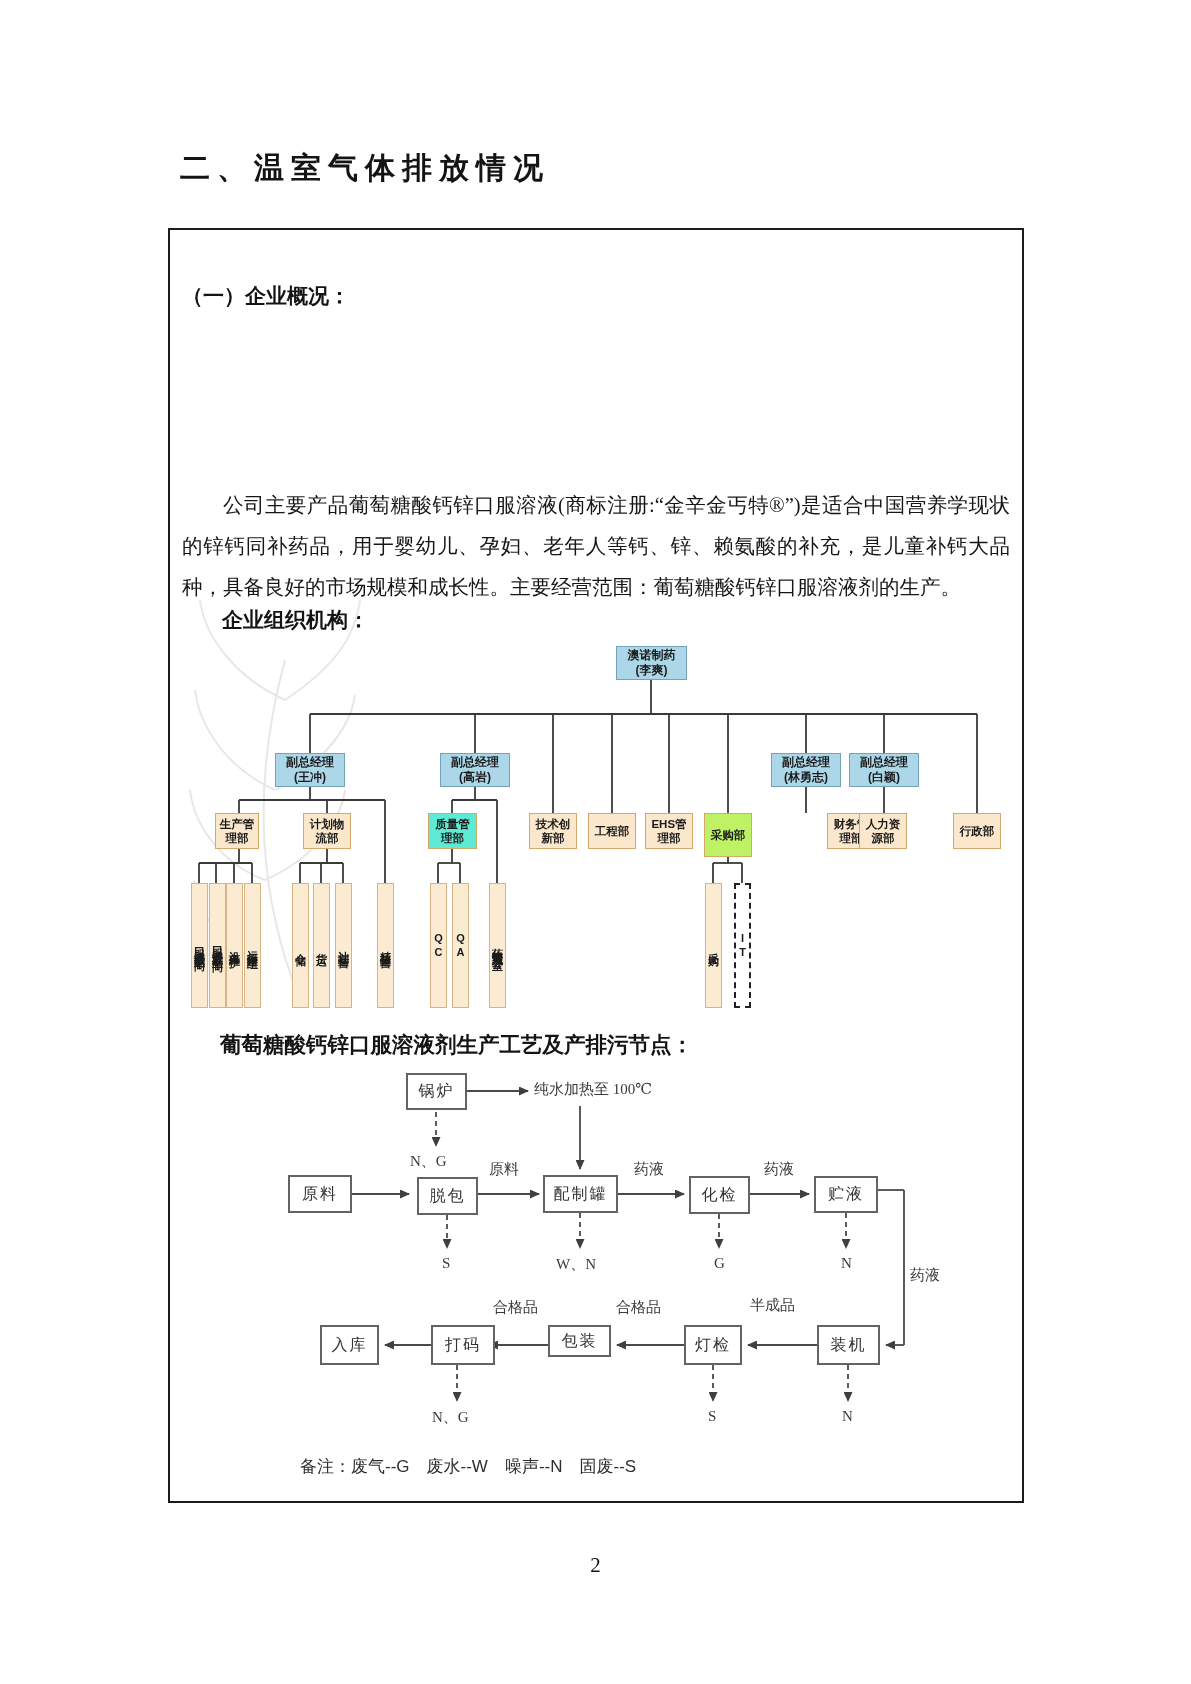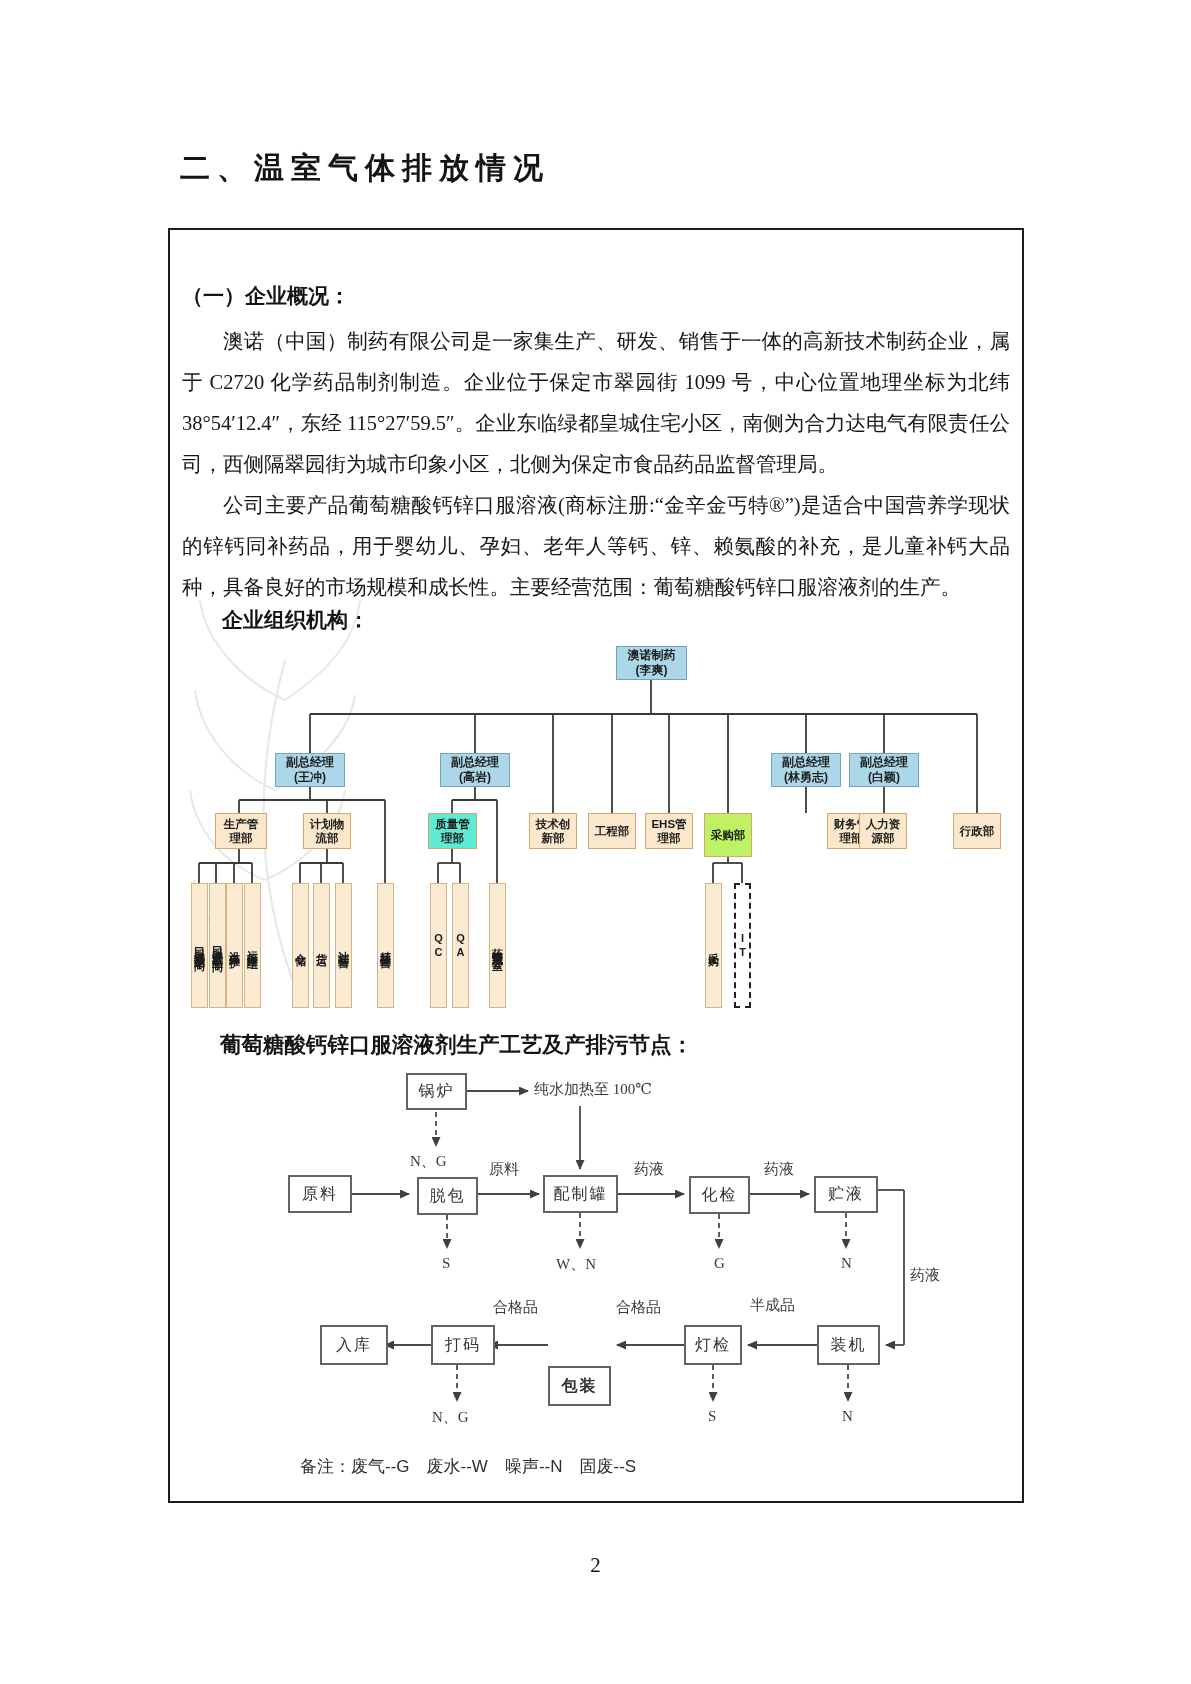--- a/index.html
+++ b/index.html
@@ -52,21 +52,20 @@
       <path d="M275,790 C320,765 350,730 355,695"></path>
       <path d="M265,880 C225,865 195,830 190,790"></path>
       <path d="M265,880 C310,860 340,825 345,790"></path>
       <path d="M258,960 C222,945 198,915 194,880"></path>
     </g>
   </svg>
 
   <div class="docbox"></div>
 
   <div class="sub">（一）企业概况：</div>
-  <p class="para p1">澳诺（中国）制药有限公司是一家集生产、研发、销售于一体的高新技术制药企业，属于 C2720 化学药品制剂制造。企业位于保定市翠园街 1099 号，中心位置地理坐标为北纬 38°54′12.4″，东经 115°27′59.5″。企业东临绿都皇城住宅小区，南侧为合力达电气有限责任公司，西侧隔翠园街为城市印象小区，北侧为保定市食品药品监督管理局。</p>
   <p class="para p2">公司主要产品葡萄糖酸钙锌口服溶液(商标注册:“金辛金丐特®”)是适合中国营养学现状的锌钙同补药品，用于婴幼儿、孕妇、老年人等钙、锌、赖氨酸的补充，是儿童补钙大品种，具备良好的市场规模和成长性。主要经营范围：葡萄糖酸钙锌口服溶液剂的生产。</p>
   <div class="org-label">企业组织机构：</div>
   <div class="flow-label">葡萄糖酸钙锌口服溶液剂生产工艺及产排污节点：</div>
   <div class="note">备注：废气--G　废水--W　噪声--N　固废--S</div>
 
   <svg id="lines-svg" width="1191" height="1684">
     <defs>
       <marker id="arr" markerWidth="11" markerHeight="9" refX="9" refY="4.5" orient="auto" markerUnits="userSpaceOnUse">
         <path d="M0,0 L10,4.5 L0,9 z" fill="#3f3f3f"></path>
       </marker>
@@ -143,21 +142,21 @@
       <div class="obox blue" style="left: 616px; top: 646px; width: 71px; height: 34px; background: rgb(171, 215, 232); border: 1.5px solid rgb(118, 162, 185);">澳诺制药
 (李爽)</div>
       <div class="obox blue" style="left: 275px; top: 753px; width: 70px; height: 34px; background: rgb(171, 215, 232); border: 1.5px solid rgb(118, 162, 185);">副总经理
 (王冲)</div>
       <div class="obox blue" style="left: 440px; top: 753px; width: 70px; height: 34px; background: rgb(171, 215, 232); border: 1.5px solid rgb(118, 162, 185);">副总经理
 (高岩)</div>
       <div class="obox blue" style="left: 771px; top: 753px; width: 70px; height: 34px; background: rgb(171, 215, 232); border: 1.5px solid rgb(118, 162, 185);">副总经理
 (林勇志)</div>
       <div class="obox blue" style="left: 849px; top: 753px; width: 70px; height: 34px; background: rgb(171, 215, 232); border: 1.5px solid rgb(118, 162, 185);">副总经理
 (白颖)</div>
-      <div class="obox tan" style="left: 215px; top: 813px; width: 52px; height: 36px; background: rgb(251, 231, 203); border: 1.5px solid rgb(210, 168, 107);">生产管
+      <div class="obox tan" style="left: 215px; top: 813px; width: 44px; height: 36px; background: rgb(251, 231, 203); border: 1.5px solid rgb(210, 168, 107);">生产管
 理部</div>
       <div class="obox tan" style="left: 303px; top: 813px; width: 48px; height: 36px; background: rgb(251, 231, 203); border: 1.5px solid rgb(210, 168, 107);">计划物
 流部</div>
       <div class="obox tan" style="left: 428px; top: 813px; width: 49px; height: 36px; background: #5eead4; border: 1.5px solid rgb(210, 168, 107);">质量管
 理部</div>
       <div class="obox tan" style="left: 529px; top: 813px; width: 48px; height: 36px; background: rgb(251, 231, 203); border: 1.5px solid rgb(210, 168, 107);">技术创
 新部</div>
       <div class="obox tan" style="left: 588px; top: 813px; width: 48px; height: 36px; background: rgb(251, 231, 203); border: 1.5px solid rgb(210, 168, 107);">工程部</div>
       <div class="obox tan" style="left: 645px; top: 813px; width: 48px; height: 36px; background: rgb(251, 231, 203); border: 1.5px solid rgb(210, 168, 107);">EHS管
 理部</div>
@@ -181,23 +180,23 @@
       <div class="obox tall" style="left: 704.5px; top: 883px; width: 17px; height: 125px; background: rgb(250, 235, 210); border: 1px solid rgb(215, 180, 131);">采购</div>
       <div class="obox tall dashed" style="left: 733.5px; top: 883px; width: 17px; height: 125px;">IT</div>
     </div>
   <div id="flow-boxes">
       <div class="fbox" style="left: 406px; top: 1073px; width: 61px; height: 37px;">锅炉</div>
       <div class="fbox" style="left: 288px; top: 1175px; width: 64px; height: 38px;">原料</div>
       <div class="fbox" style="left: 417px; top: 1177px; width: 61px; height: 38px;">脱包</div>
       <div class="fbox" style="left: 543px; top: 1175px; width: 75px; height: 38px;">配制罐</div>
       <div class="fbox" style="left: 689px; top: 1176px; width: 61px; height: 38px;">化检</div>
       <div class="fbox" style="left: 814px; top: 1176px; width: 64px; height: 37px;">贮液</div>
-      <div class="fbox" style="left: 320px; top: 1325px; width: 68px; height: 40px;">入库</div>
+      <div class="fbox" style="left: 320px; top: 1325px; width: 59px; height: 40px;">入库</div>
       <div class="fbox" style="left: 431px; top: 1325px; width: 64px; height: 40px;">打码</div>
-      <div class="fbox" style="left: 548px; top: 1366px; width: 63px; height: 40px; font-weight: bold;">包装</div>
+      <div class="fbox" style="left: 548px; top: 1325px; width: 63px; height: 32px;">包装</div>
       <div class="fbox" style="left: 684px; top: 1325px; width: 58px; height: 40px;">灯检</div>
       <div class="fbox" style="left: 817px; top: 1325px; width: 63px; height: 40px;">装机</div>
     </div>
   <div id="flow-labels">
       <div class="flabel" style="left: 534px; top: 1080px;">纯水加热至 100℃</div>
       <div class="flabel" style="left: 410px; top: 1152px;">N、G</div>
       <div class="flabel" style="left: 489px; top: 1160px;">原料</div>
       <div class="flabel" style="left: 634px; top: 1160px;">药液</div>
       <div class="flabel" style="left: 764px; top: 1160px;">药液</div>
       <div class="flabel" style="left: 910px; top: 1266px;">药液</div>

